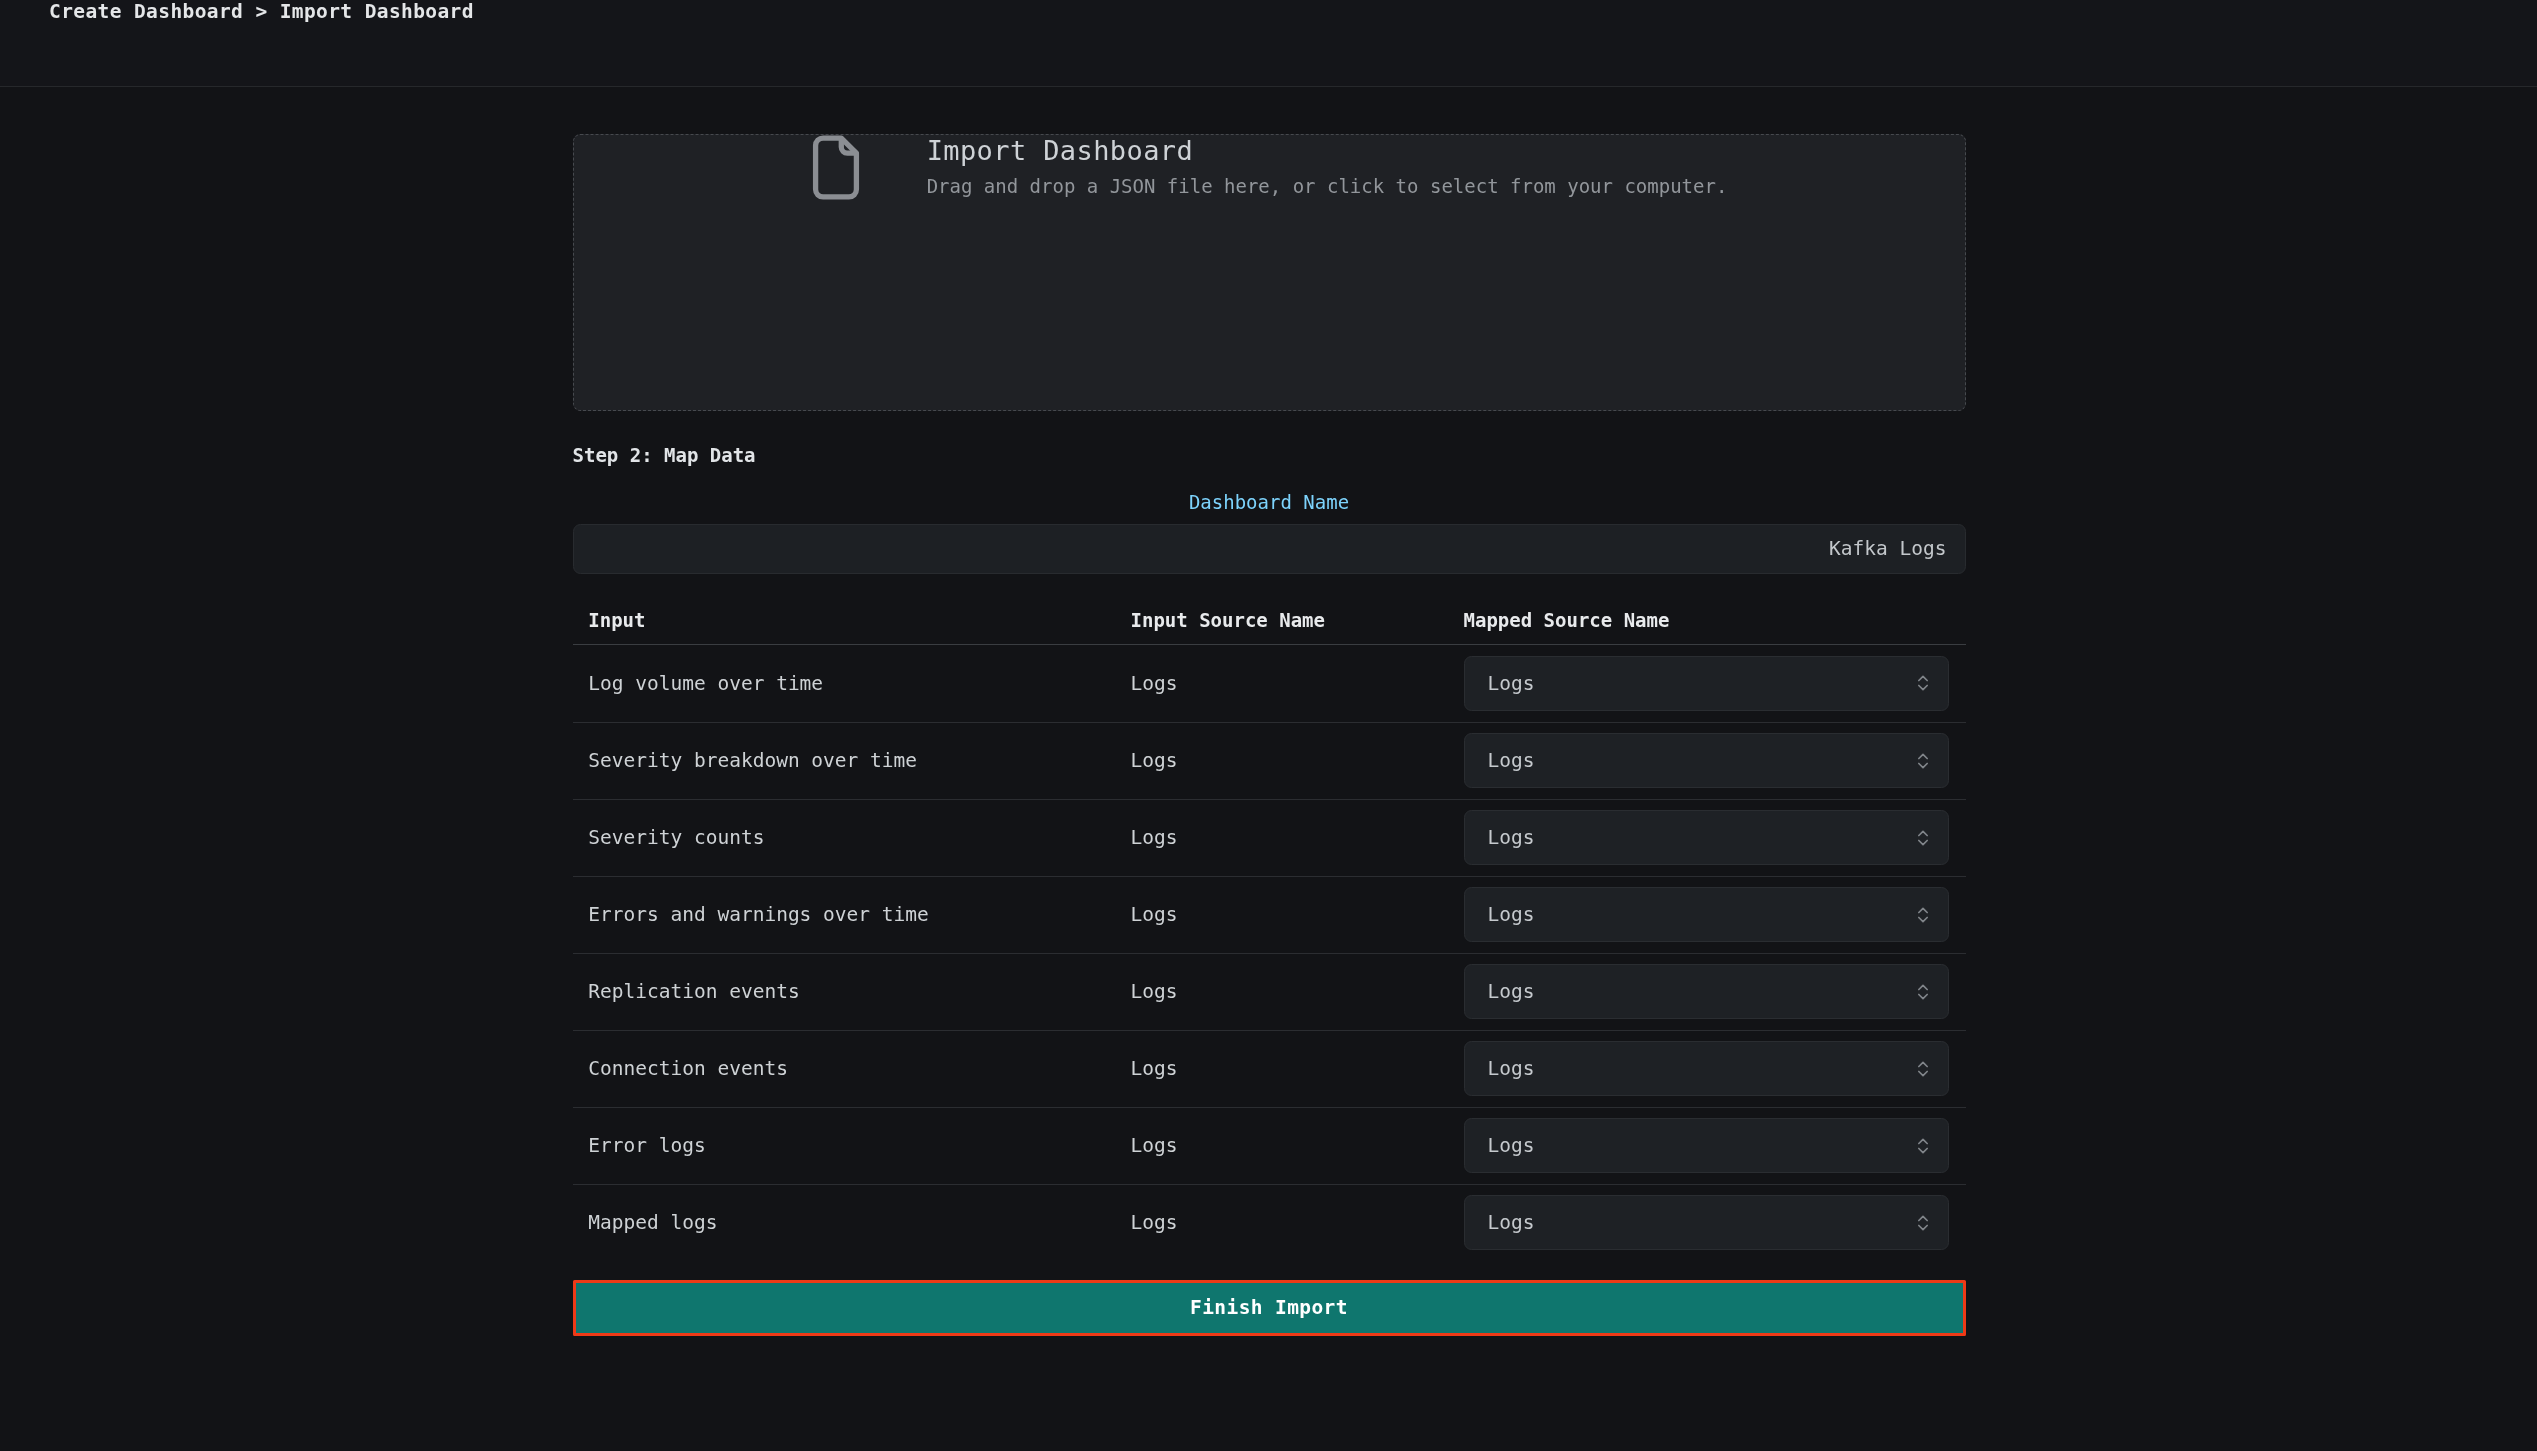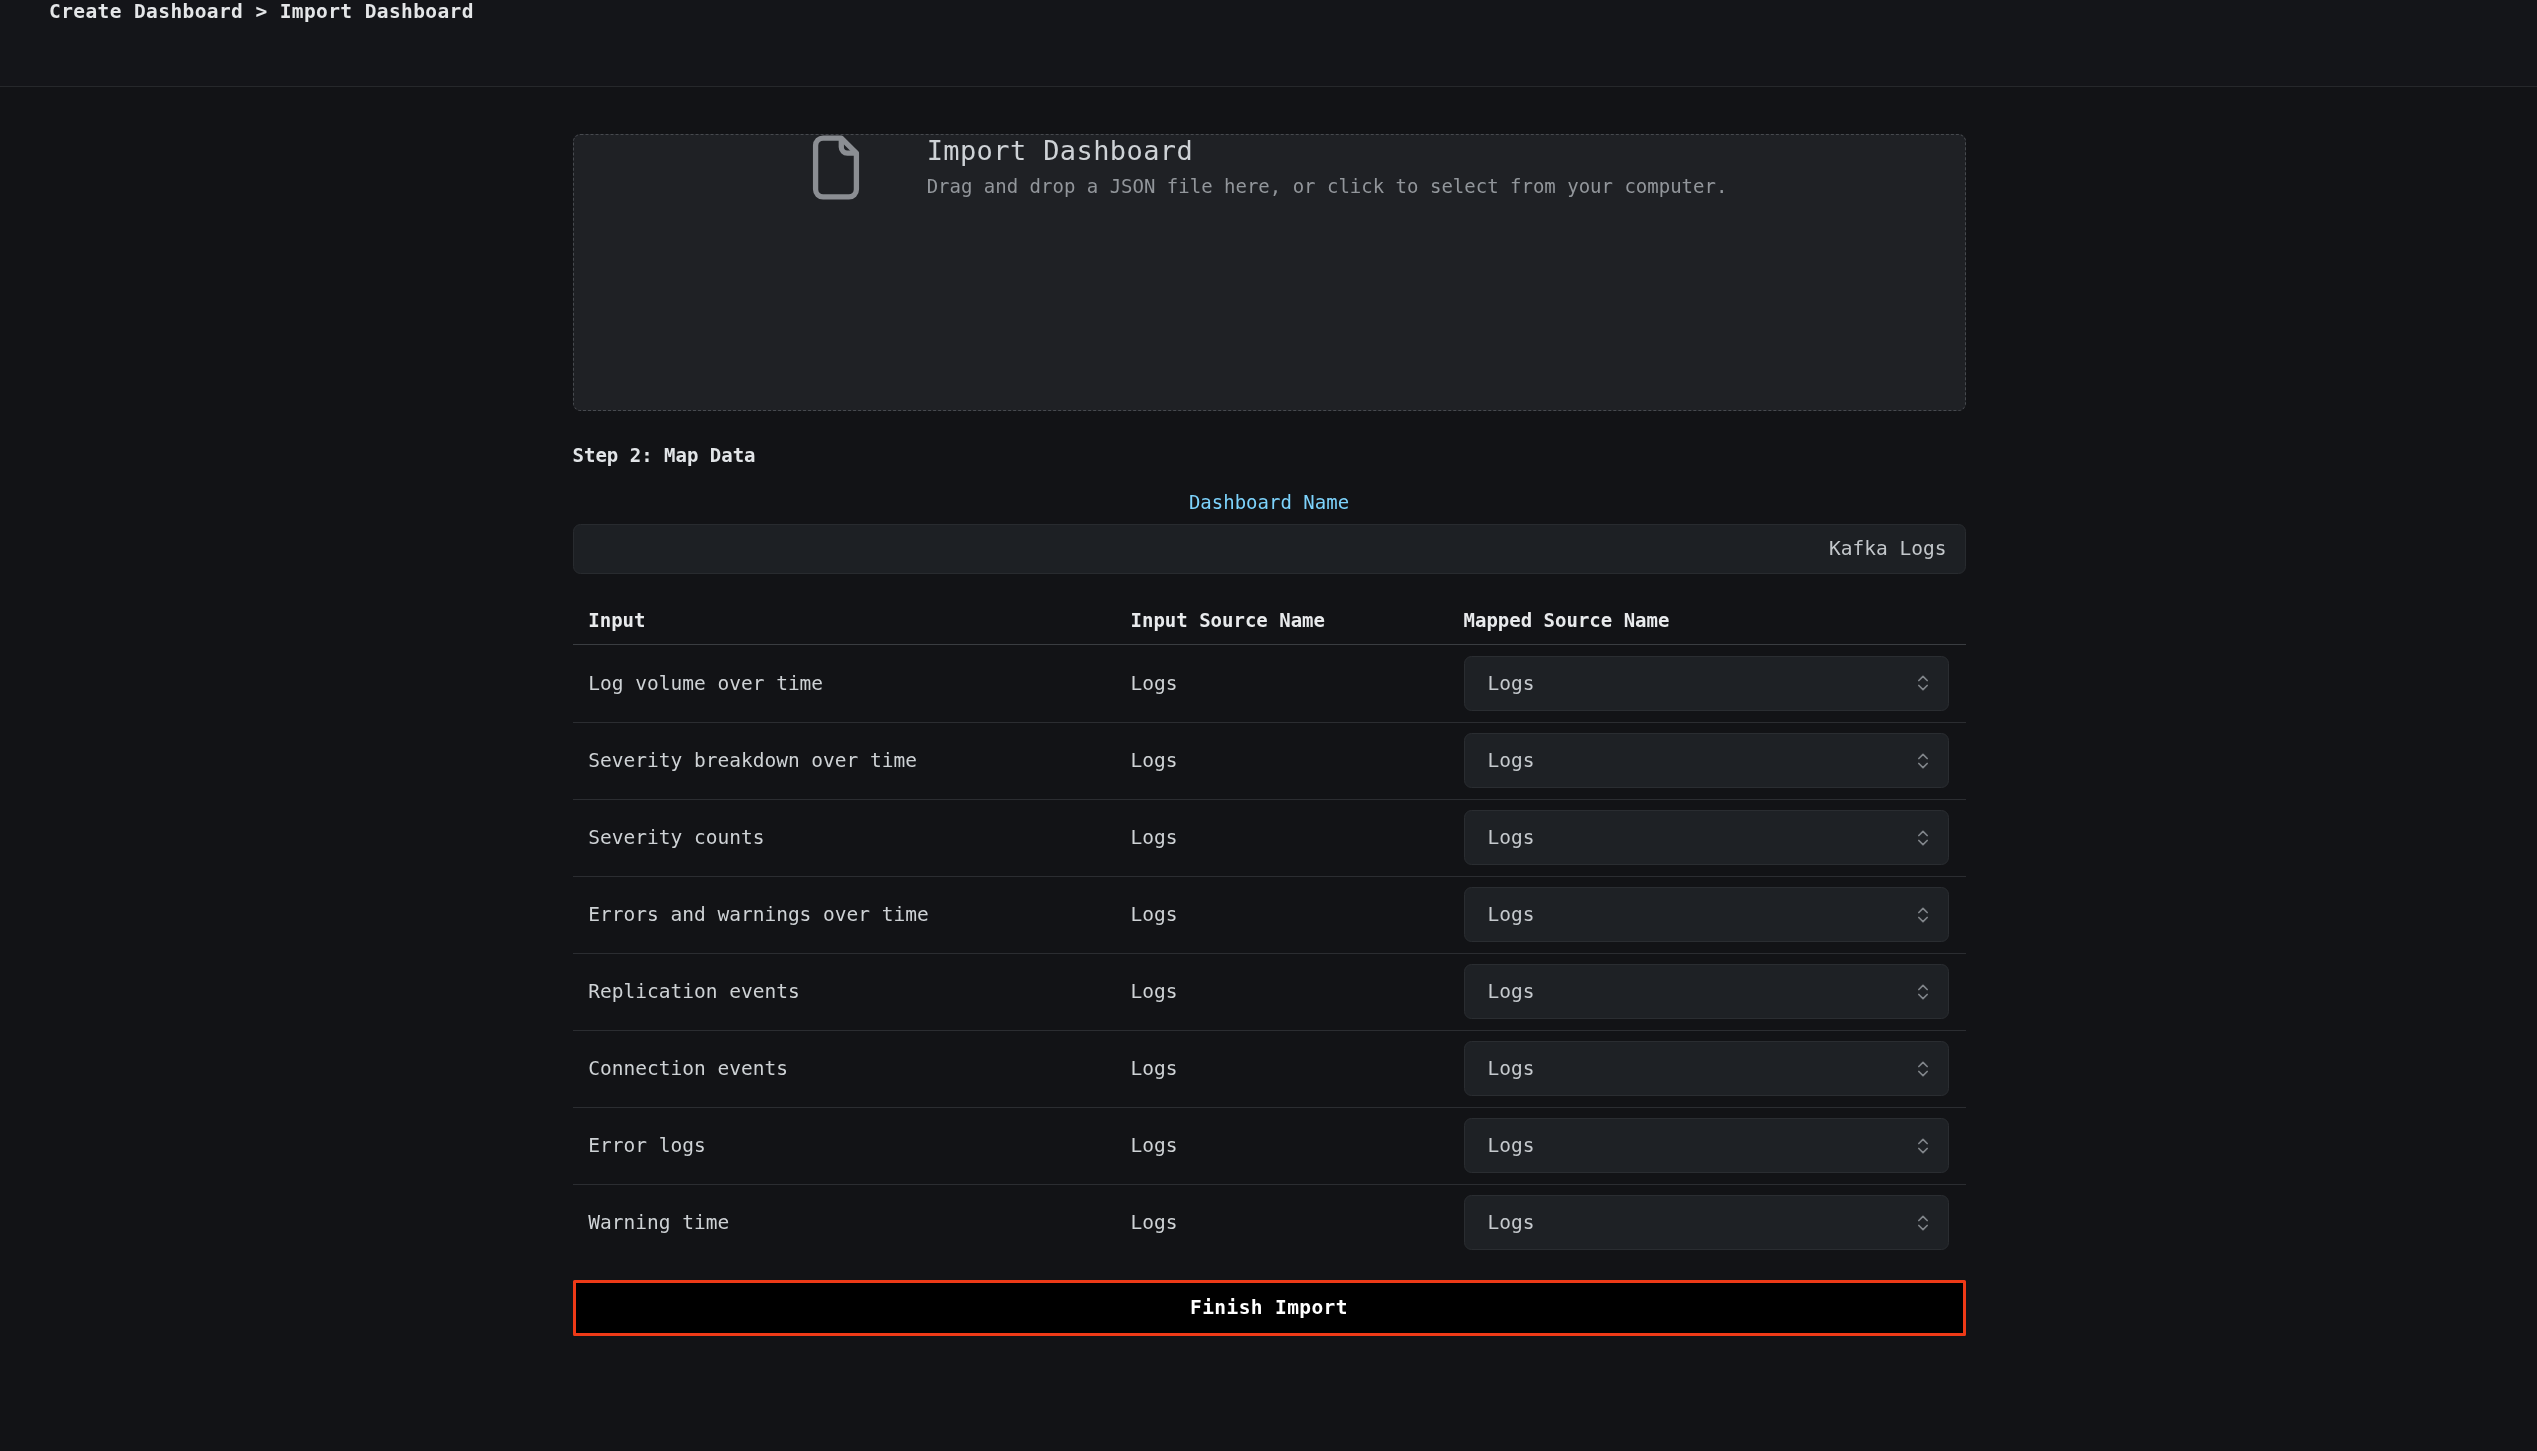--- a/index.html
+++ b/index.html
@@ -124,21 +124,21 @@
     color: #c5c9cd;
     cursor: pointer;
   }
   .select svg { flex: 0 0 auto; }
 
   
   .finish-btn {
     margin-top: 19px;
     width: 100%;
     height: 56px;
-    background: #000000;
+    background: #0f766e;
     border: 3.8px solid #ee3a17;
     border-radius: 1.5px;
     font-family: "DejaVu Sans Mono", "Liberation Mono", monospace;
     font-size: 19.5px;
     font-weight: bold;
     color: #ffffff;
     letter-spacing: 0.4px;
     cursor: pointer;
     display: block;
   }
@@ -267,21 +267,21 @@
         <span>Logs</span>
         <svg width="20" height="20" viewBox="0 0 24 24" fill="none" stroke="#80858a" stroke-width="2" stroke-linecap="round" stroke-linejoin="round">
               <path d="m7 15 5 5 5-5"></path>
               <path d="m7 9 5-5 5 5"></path>
             </svg>
       </div>
         </div>
     </div>
 
     <div class="trow">
-      <div class="c1">Warning time</div>
+      <div class="c1">Mapped logs</div>
       <div class="c2">Logs</div>
       <div class="c3">
           <div class="select">
         <span>Logs</span>
         <svg width="20" height="20" viewBox="0 0 24 24" fill="none" stroke="#80858a" stroke-width="2" stroke-linecap="round" stroke-linejoin="round">
               <path d="m7 15 5 5 5-5"></path>
               <path d="m7 9 5-5 5 5"></path>
             </svg>
       </div>
         </div>

